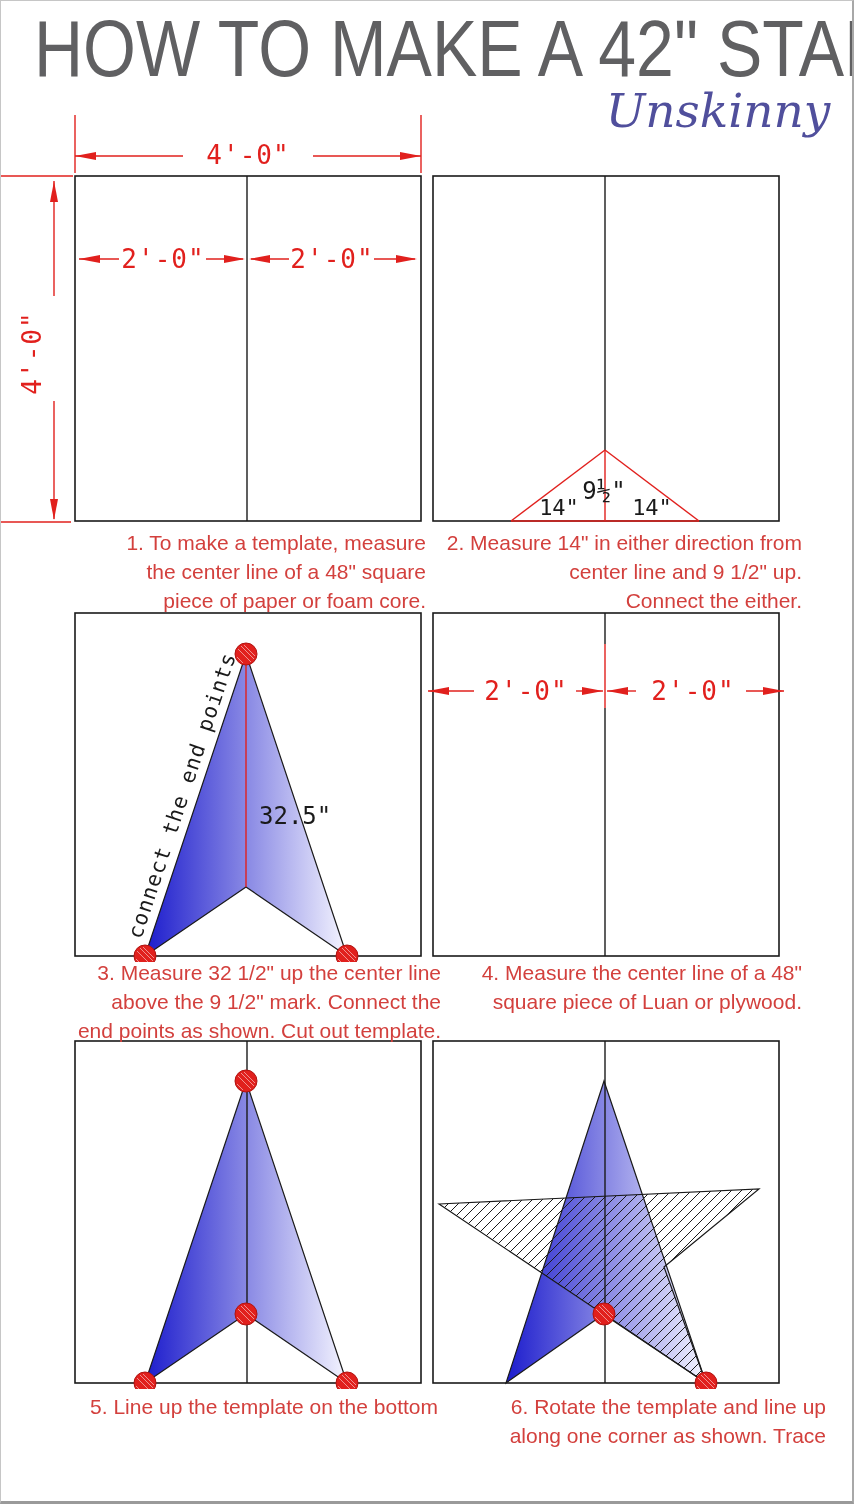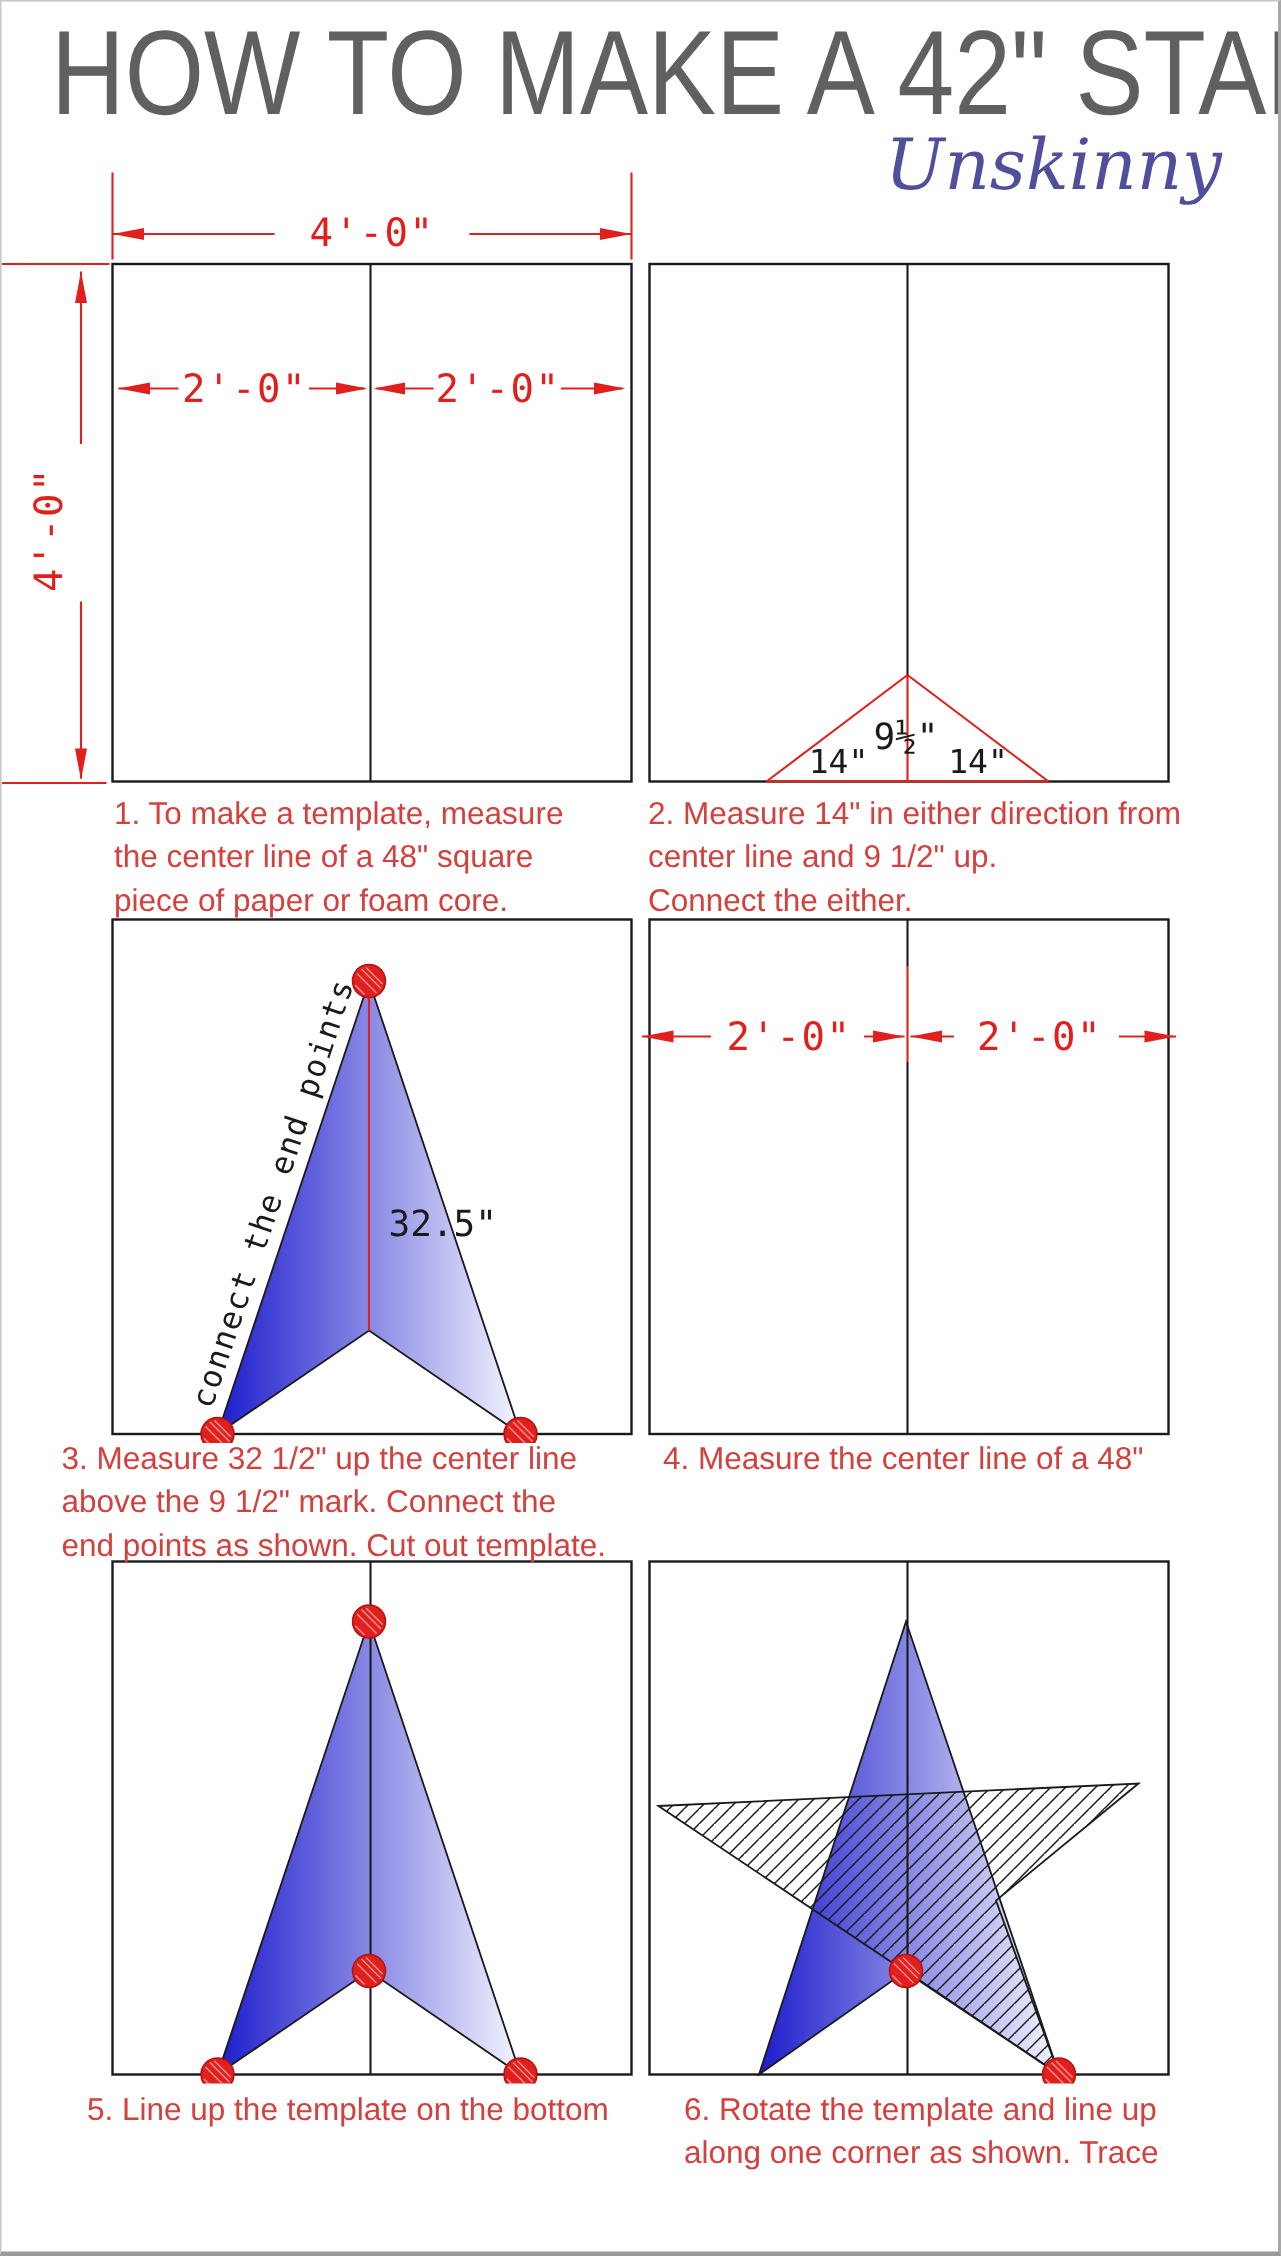--- a/index.html
+++ b/index.html
@@ -7,25 +7,25 @@
     position:relative;width:854px;height:1504px;box-sizing:border-box;
     background:#fff;overflow:hidden;
     border:1px solid #c6c6c6;border-right:2px solid #a8a8a8;border-bottom:3px solid #9a9a9a;
     font-family:"Liberation Sans",sans-serif;
   }
   .title{
     position:absolute;left:33px;top:8px;white-space:nowrap;
     font-size:80px;line-height:80px;color:#606062;letter-spacing:0px;
     transform:scaleX(.85);transform-origin:left center;font-weight:400;
   }
-  .logo{position:absolute;right:6px;top:86px;width:256px;color:#504f9c;}
+  .logo{position:absolute;right:6px;top:86px;width:256px;text-align:center;color:#504f9c;}
   .logo-script{font-family:"DejaVu Serif",serif;font-style:italic;font-size:47px;line-height:48px;}
   .logo-caps{font-size:30px;letter-spacing:3px;line-height:30px;margin:-12px 0 0 52px;}
   .panel-svg{position:absolute;}
-  .caption{position:absolute;color:#d3403d;font-size:21px;line-height:29px;}
+  .caption{position:absolute;color:#d3403d;font-size:21px;line-height:29px;text-align:right;}
   .caption span{display:block;}
   
   .sq{fill:#ffffff;stroke:#1a1a1a;stroke-width:1.6;}
   .blk{stroke:#1a1a1a;stroke-width:1.4;fill:none;}
   .red{stroke:#e1201d;stroke-width:1.4;fill:none;}
   .cad{font-family:"DejaVu Sans Mono",monospace;}
   .dimtxt{fill:#e1201d;font-size:26px;letter-spacing:1px;}
   .blktxt{fill:#1a1a1a;}
   .dart{stroke:#1a1a1a;stroke-width:1.2;}
 </style>
@@ -189,20 +189,21 @@
   </div>
 
   <div class="caption" style="left:40px;top:957px;width:400px">
     <span>3. Measure 32 1/2" up the center line</span>
     <span>above the 9 1/2" mark.  Connect the</span>
     <span>end points as shown. Cut out template.</span>
   </div>
 
   <div class="caption" style="left:441px;top:957px;width:360px">
     <span>4. Measure the center line of a 48"</span>
+    <span>square piece of Luan or plywood.</span>
   </div>
 
   <div class="caption" style="left:57px;top:1391px;width:380px">
     <span>5. Line up the template on the bottom</span>
   </div>
 
   <div class="caption" style="left:455px;top:1391px;width:370px">
     <span>6. Rotate the template and line up</span>
     <span>along one corner as shown.  Trace</span>
   </div>

